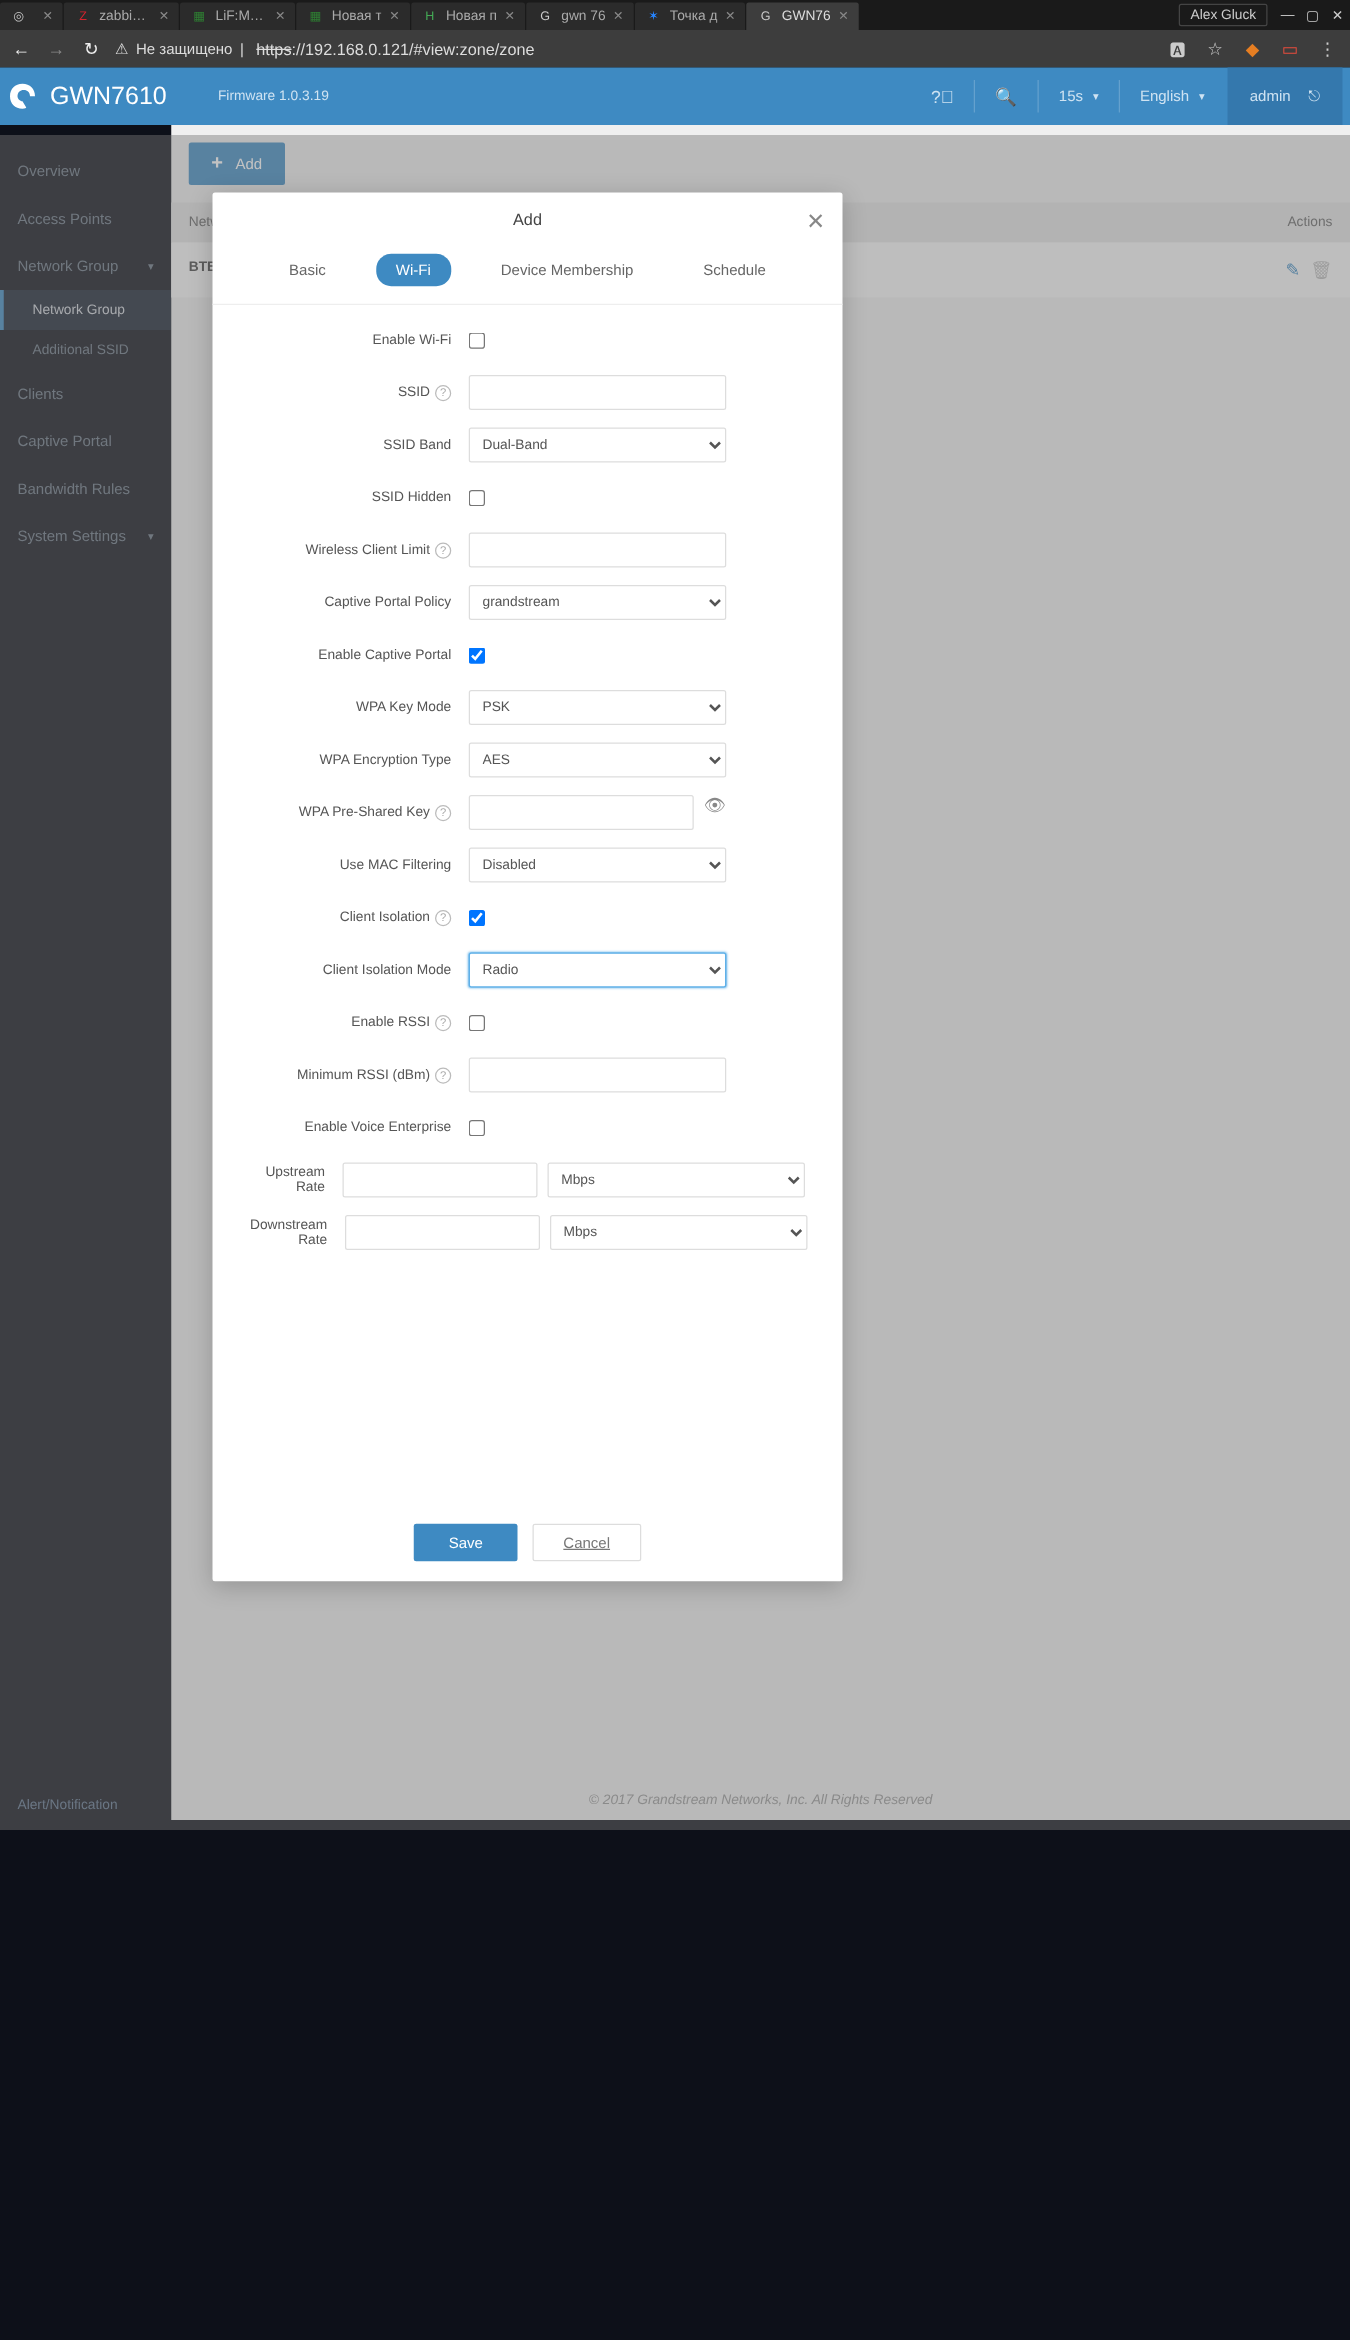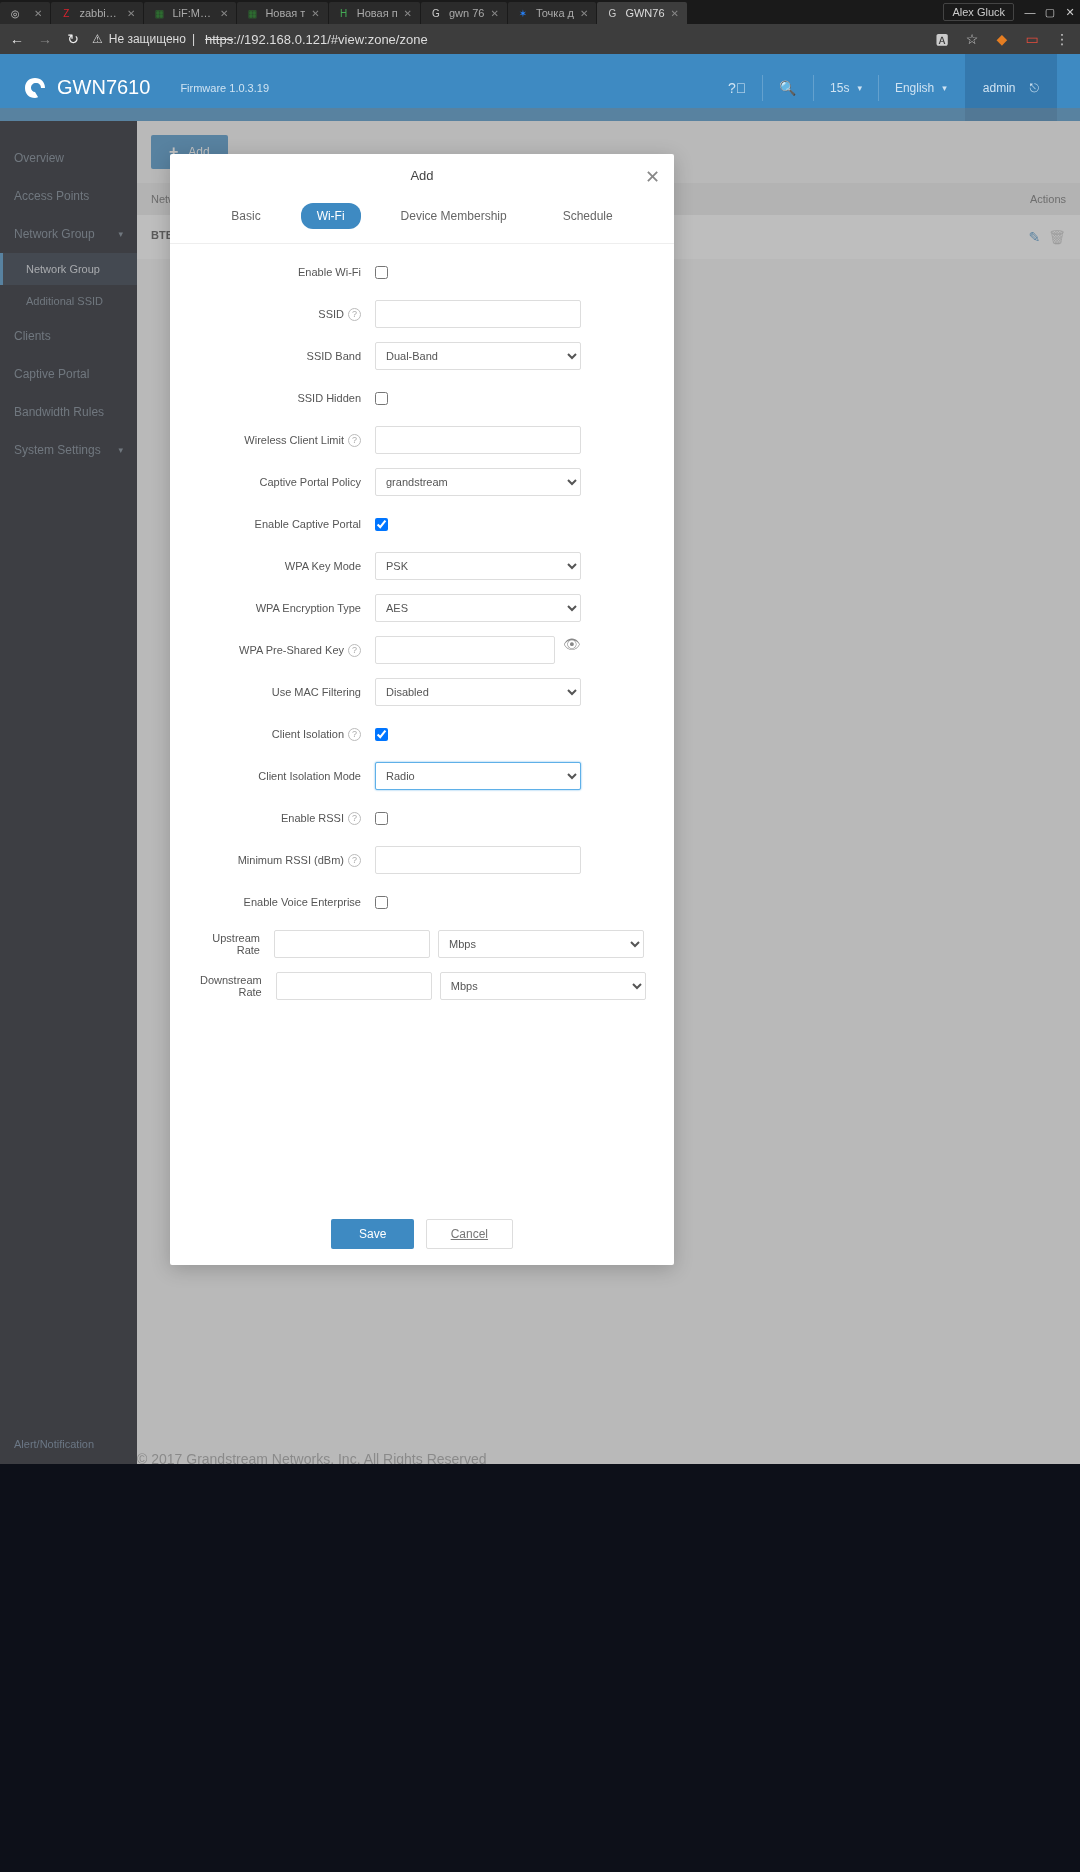--- a/index.html
+++ b/index.html
@@ -20,24 +20,24 @@
 .nav-btn { color: #888; font-size: 14px; width: 18px; text-align: center; }
 .nav-btn.active { color: #eee; }
 .secure-badge { color: #ddd; font-size: 12px; display: flex; align-items: center; gap: 6px; }
 .url-text { color: #ddd; font-size: 13px; }
 .url-text .struck { text-decoration: line-through; }
 .addr-spacer { flex: 1; }
 .addr-icon { color: #ccc; font-size: 14px; width: 20px; text-align: center; }
 
 
 .app { position: relative; height: calc(1464px - 54px); }
-.topbar { background: #3e8ac2; height: 67px; display: flex; align-items: center; padding: 0 23px; color: #fff; }
+.topbar { background: #3e8ac2; height: 46px; display: flex; align-items: center; padding: 0 6px; color: #fff; }
 .logo { width: 24px; height: 24px; margin-right: 10px; }
 .app-title { font-size: 20px; font-weight: 400; margin-right: 30px; }
-.fw { font-size: 11px; color: #cfe3f2; }
+.fw { font-size: 11px; color: #cfe3f2; margin-left: 11px; }
 .top-spacer { flex: 1; }
 .top-icon { color: #cfe3f2; width: 34px; text-align: center; font-size: 14px; }
 .top-sep { width: 1px; height: 26px; background: rgba(255,255,255,0.2); margin: 0 8px; }
 .top-text { color: #cfe3f2; font-size: 12px; padding: 0 8px; display: flex; align-items: center; gap: 8px; }
 .top-admin { background: #3478ad; align-self: stretch; display: flex; align-items: center; padding: 0 18px; color: #cfe3f2; font-size: 12px; gap: 14px; margin-left: 10px; }
 
 .body { display: flex; height: calc(100% - 54px); }
 .sidebar { width: 137px; background: #0d1019; padding-top: 18px; }
 .side-item { color: #6b7785; font-size: 12px; padding: 12px 14px; cursor: pointer; display: flex; justify-content: space-between; align-items: center; }
 .side-sub { color: #6b7785; font-size: 11px; padding: 10px 14px 10px 26px; cursor: pointer; }
@@ -45,21 +45,21 @@
 .side-footer { position: absolute; bottom: 0; left: 0; width: 137px; color: #6b7785; font-size: 11px; padding: 14px; }
 
 .content { flex: 1; background: #efefef; position: relative; }
 .toolbar { padding: 14px; }
 .add-btn { background: #3e8ac2; color: #fff; border: none; padding: 8px 18px; font-size: 12px; border-radius: 2px; cursor: pointer; display: inline-flex; align-items: center; gap: 10px; }
 .add-btn .plus { font-size: 16px; font-weight: bold; }
 .table-head { background: #e4e4e4; display: flex; padding: 10px 14px; font-size: 11px; color: #666; }
 .th1 { width: 130px; } .th2 { width: 60px; } .th3 { width: 140px; } .th4 { width: 130px; } .th5 { width: 120px; } .th-actions { margin-left: auto; }
 .table-row { display: flex; padding: 14px; font-size: 11px; color: #555; background: #f7f7f7; }
 .row-actions { margin-left: auto; display: flex; gap: 8px; align-items: center; }
-.copyright { position: absolute; bottom: 10px; width: 100%; text-align: left; font-size: 14px; color: #999; }
+.copyright { position: absolute; bottom: 10px; width: 100%; text-align: center; font-size: 11px; color: #999; font-style: italic; }
 
 
 .overlay { position: absolute; top: 54px; left: 0; right: 0; bottom: 0; background: rgba(120,120,120,0.45); }
 
 
 .modal { position: absolute; top: 100px; left: 170px; width: 504px; background: #fff; border-radius: 2px; box-shadow: 0 4px 20px rgba(0,0,0,0.2); height: 1111px; display: flex; flex-direction: column; }
 .modal-header { text-align: center; padding: 14px; font-size: 13px; color: #444; position: relative; }
 .modal-close { position: absolute; right: 14px; top: 12px; font-size: 18px; color: #888; cursor: pointer; }
 .modal-tabs { display: flex; justify-content: center; gap: 24px; padding: 6px 0 14px; border-bottom: 1px solid #eee; }
 .mtab { font-size: 12px; color: #666; padding: 6px 16px; cursor: pointer; border-radius: 12px; }

